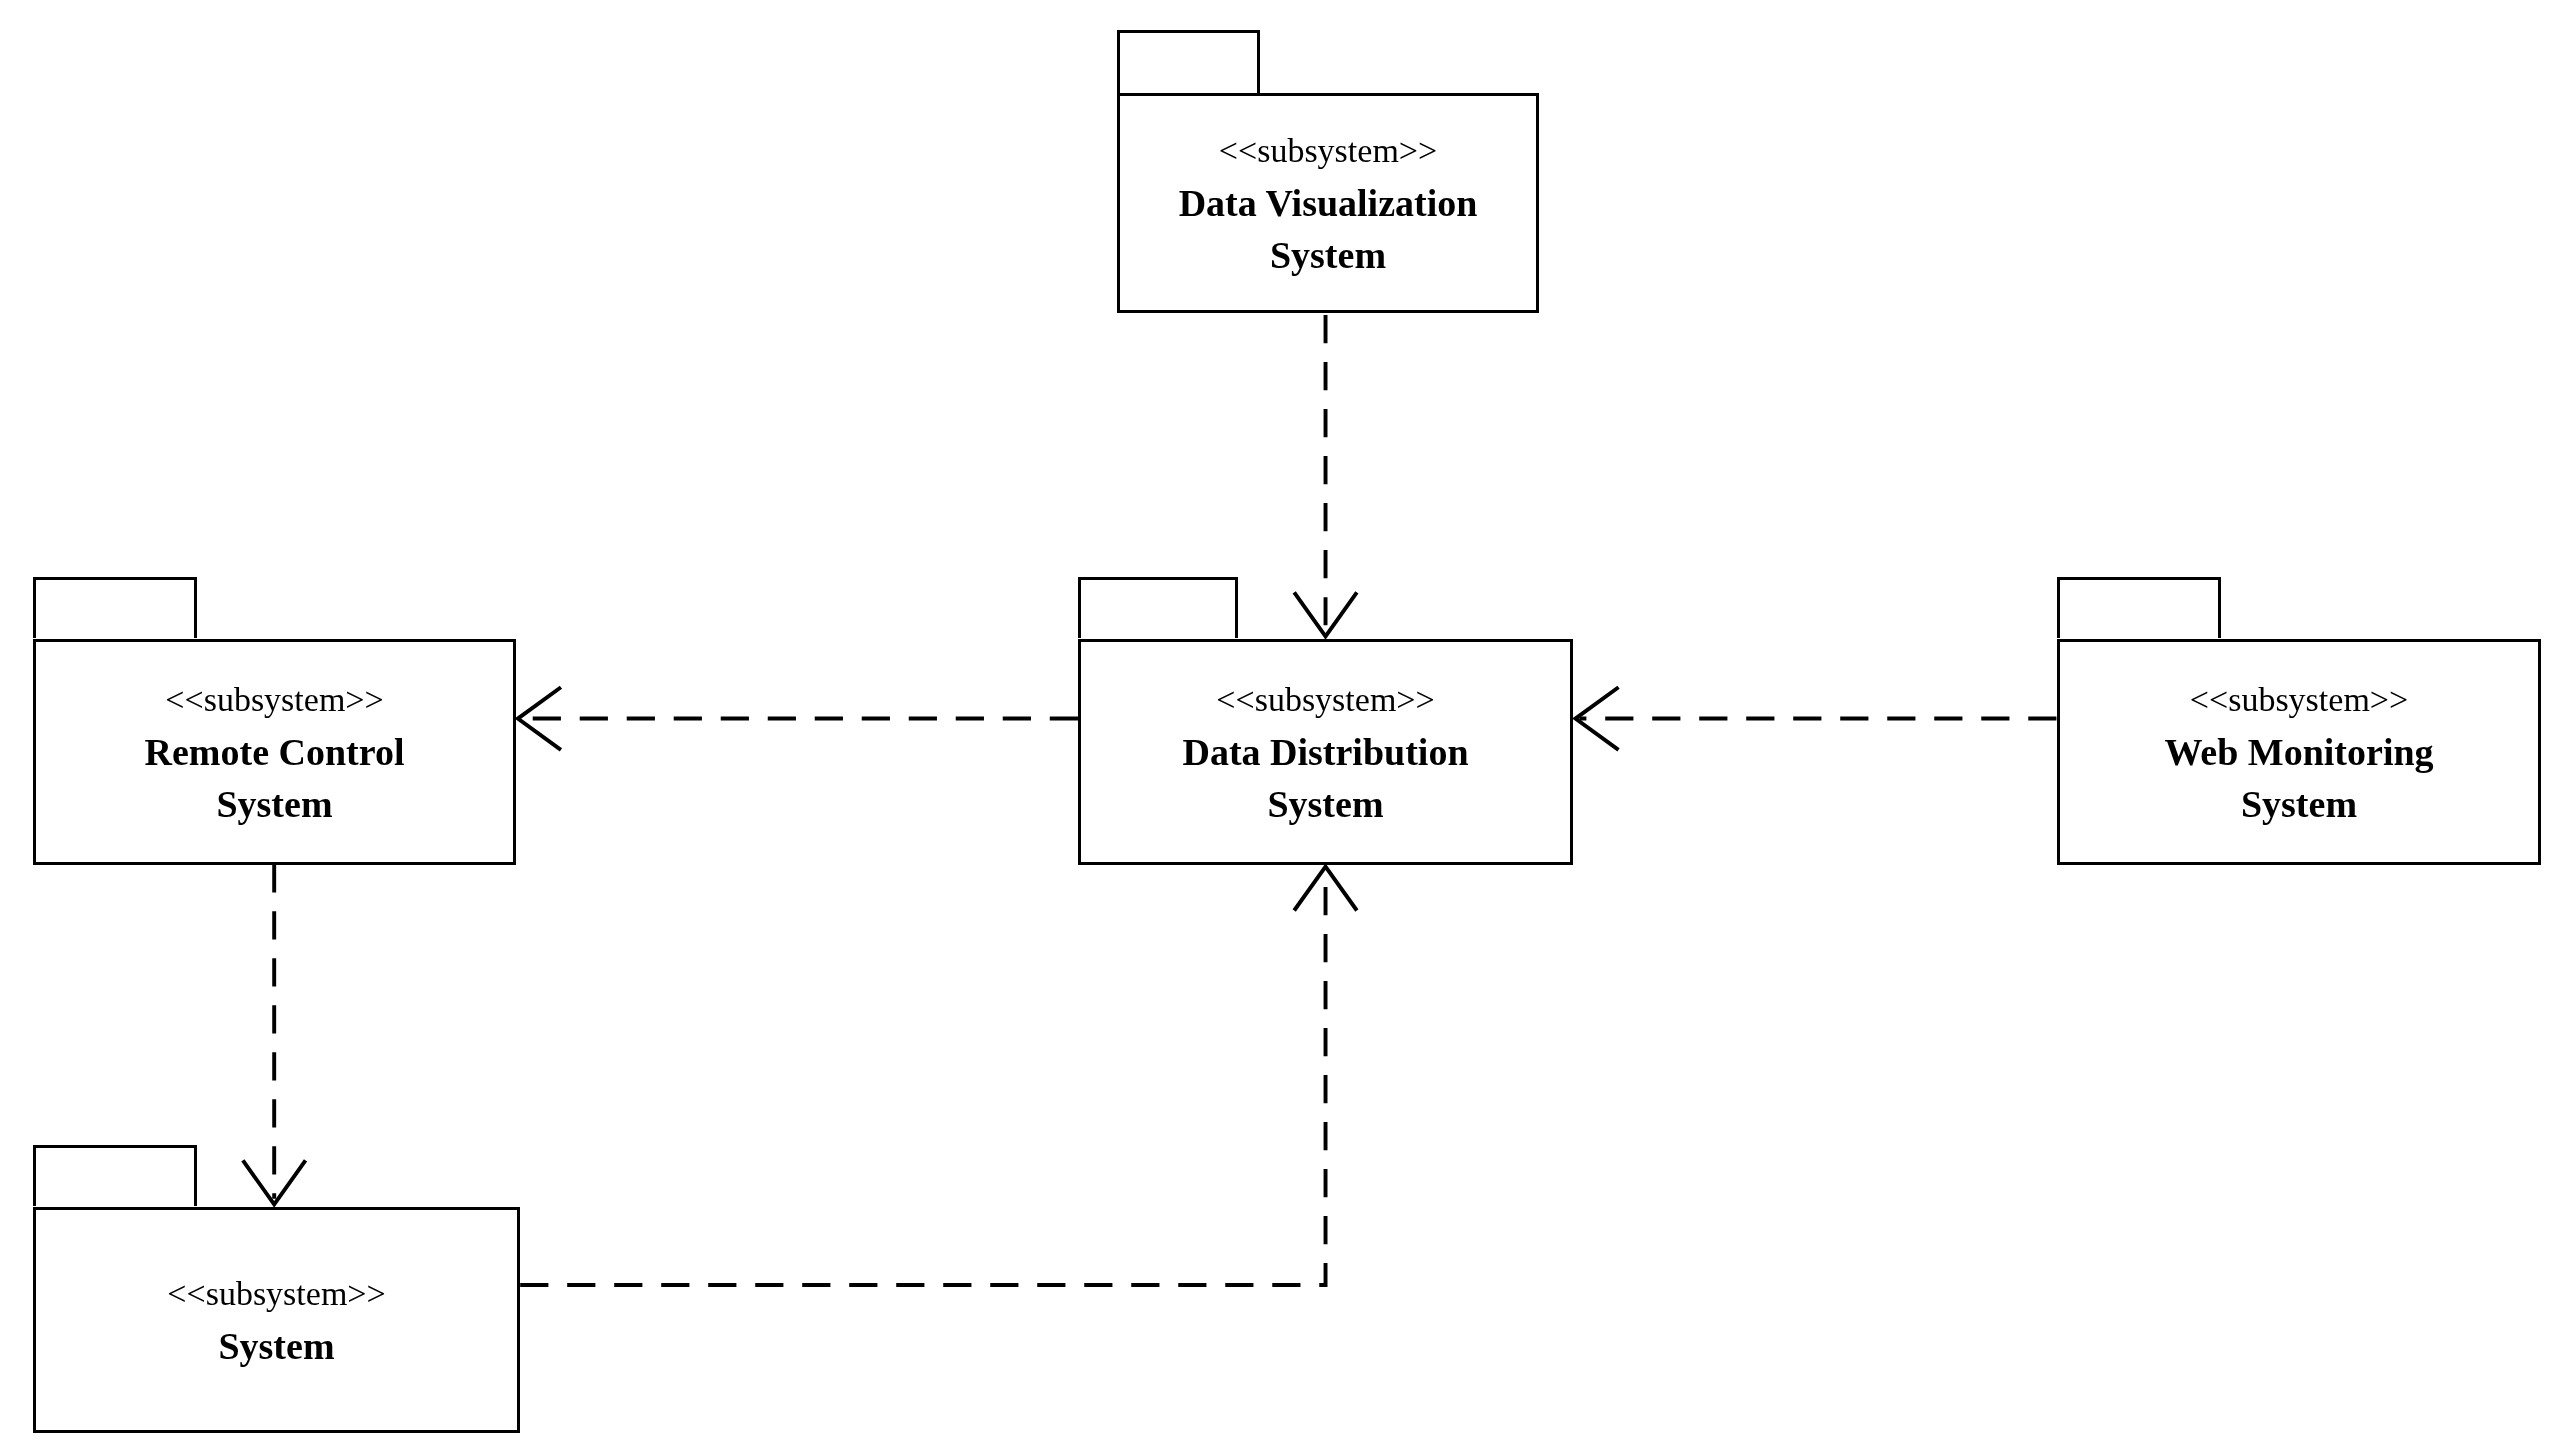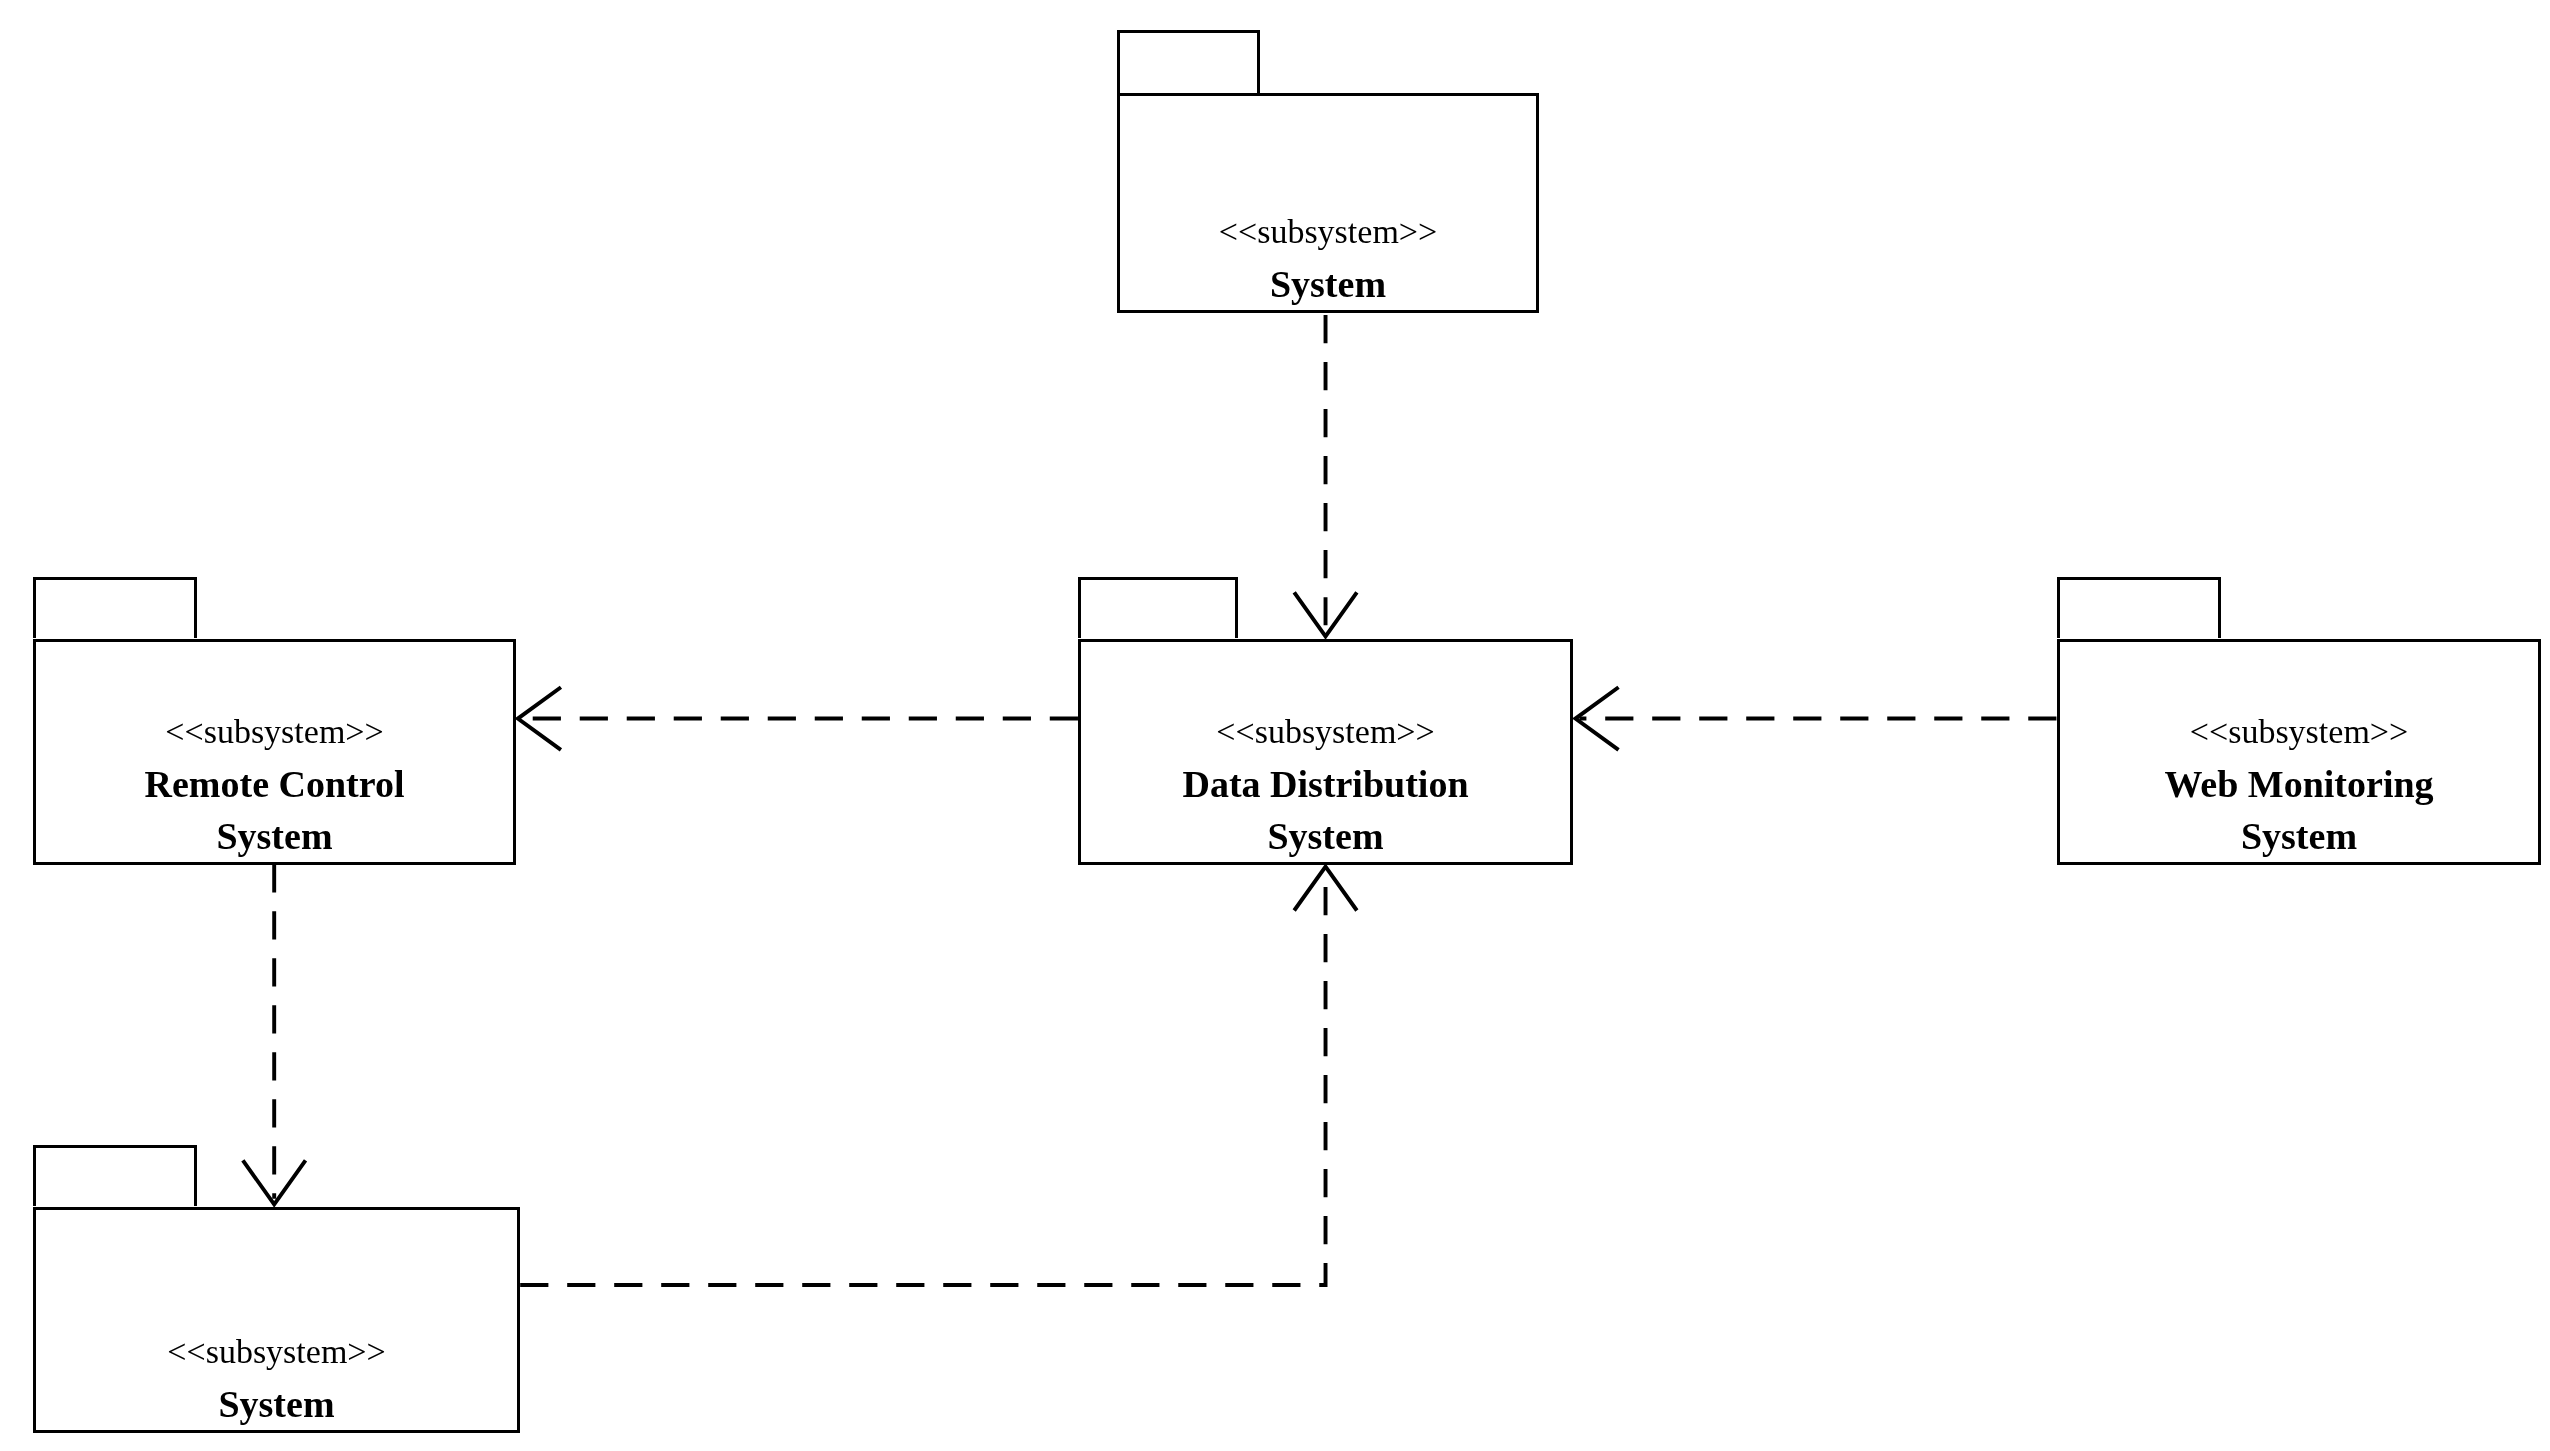--- a/index.html
+++ b/index.html
@@ -34,21 +34,21 @@
     box-sizing: border-box;
   }
   .pkg .body {
     position: absolute;
     background: #ffffff;
     border: 3.9px solid #000000;
     box-sizing: border-box;
     display: flex;
     flex-direction: column;
     align-items: center;
-    justify-content: flex-end;
+    justify-content: center;
     text-align: center;
   }
   .stereotype {
     font-size: 34px;
     font-weight: normal;
     line-height: 52px;
     white-space: nowrap;
   }
   .pkg-name {
     font-size: 38px;
@@ -87,20 +87,21 @@
     <g>
       <polyline points="664,1640 1692,1640 1692,1112" stroke-dasharray="36 24"></polyline>
       <path d="M 1652 1162 L 1692 1106 L 1732 1162"></path>
     </g>
   </svg>
 
   <div class="pkg">
     <div class="tab" style="left:1117px; top:30px; width:143px; height:63px;"></div>
     <div class="body" style="left:1117px; top:93px; width:422px; height:220px;">
       <div class="stereotype">&lt;&lt;subsystem&gt;&gt;</div>
+      <div class="pkg-name">Data Visualization</div>
       <div class="pkg-name">System</div>
     </div>
   </div>
 
   <div class="pkg">
     <div class="tab" style="left:33px; top:577px; width:164px; height:61px;"></div>
     <div class="body" style="left:33px; top:639px; width:483px; height:226px;">
       <div class="stereotype">&lt;&lt;subsystem&gt;&gt;</div>
       <div class="pkg-name">Remote Control</div>
       <div class="pkg-name">System</div>

